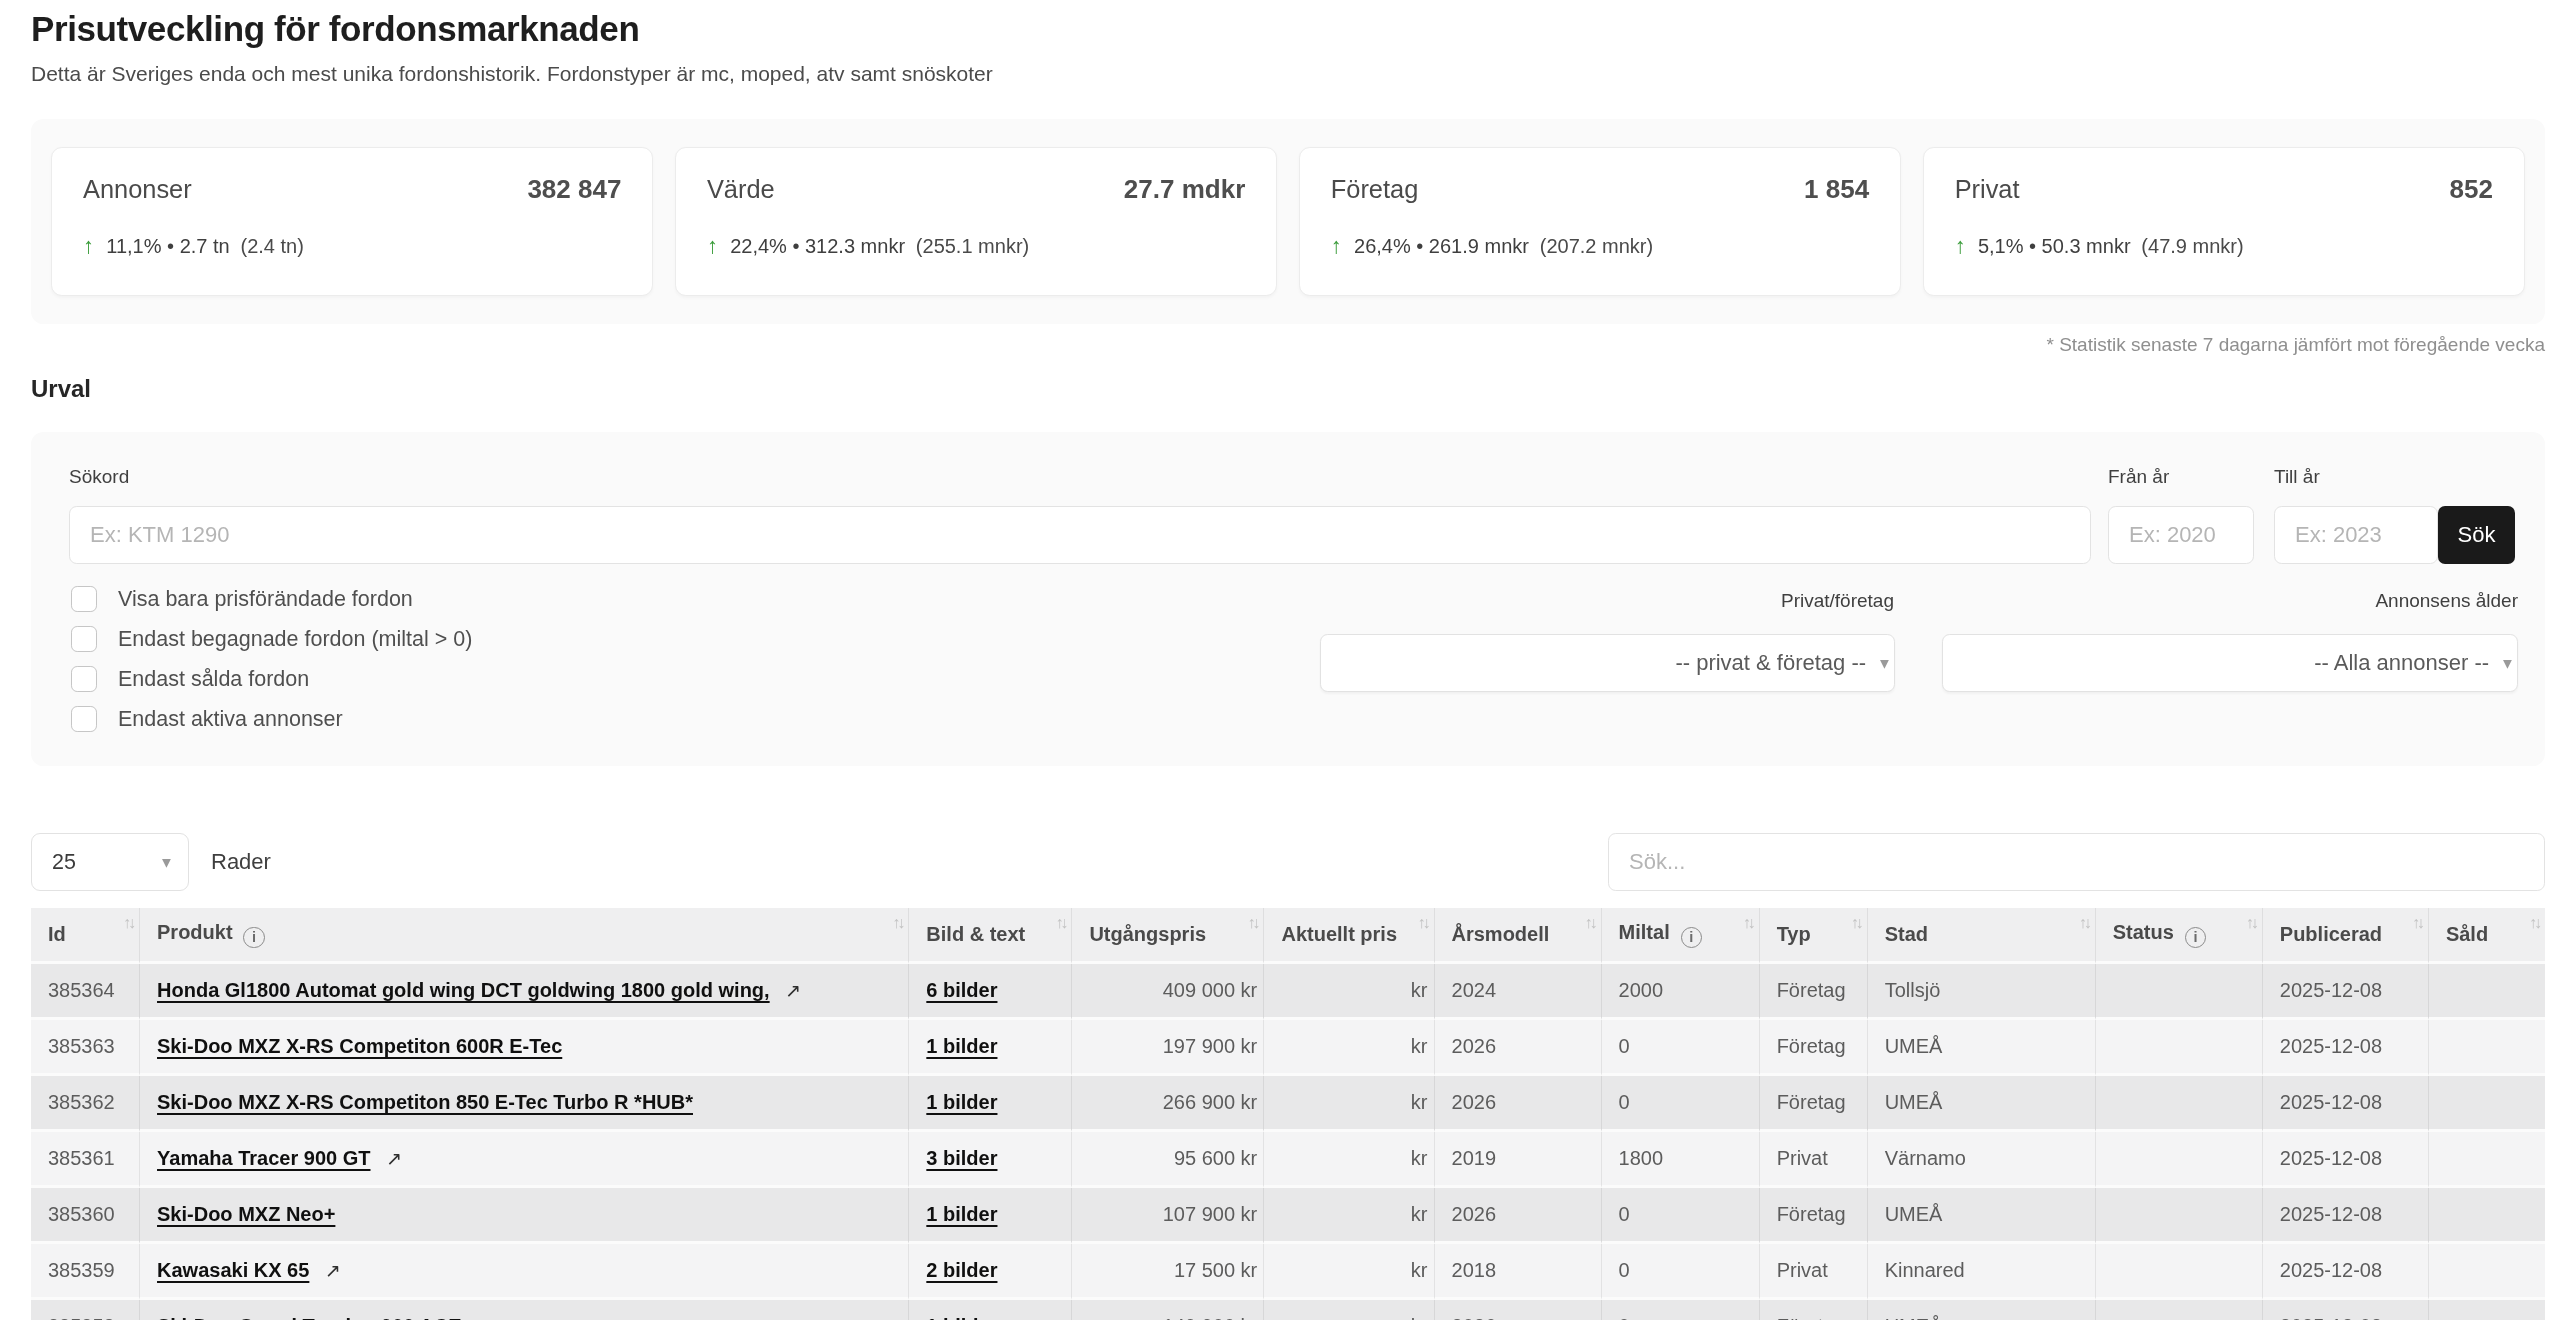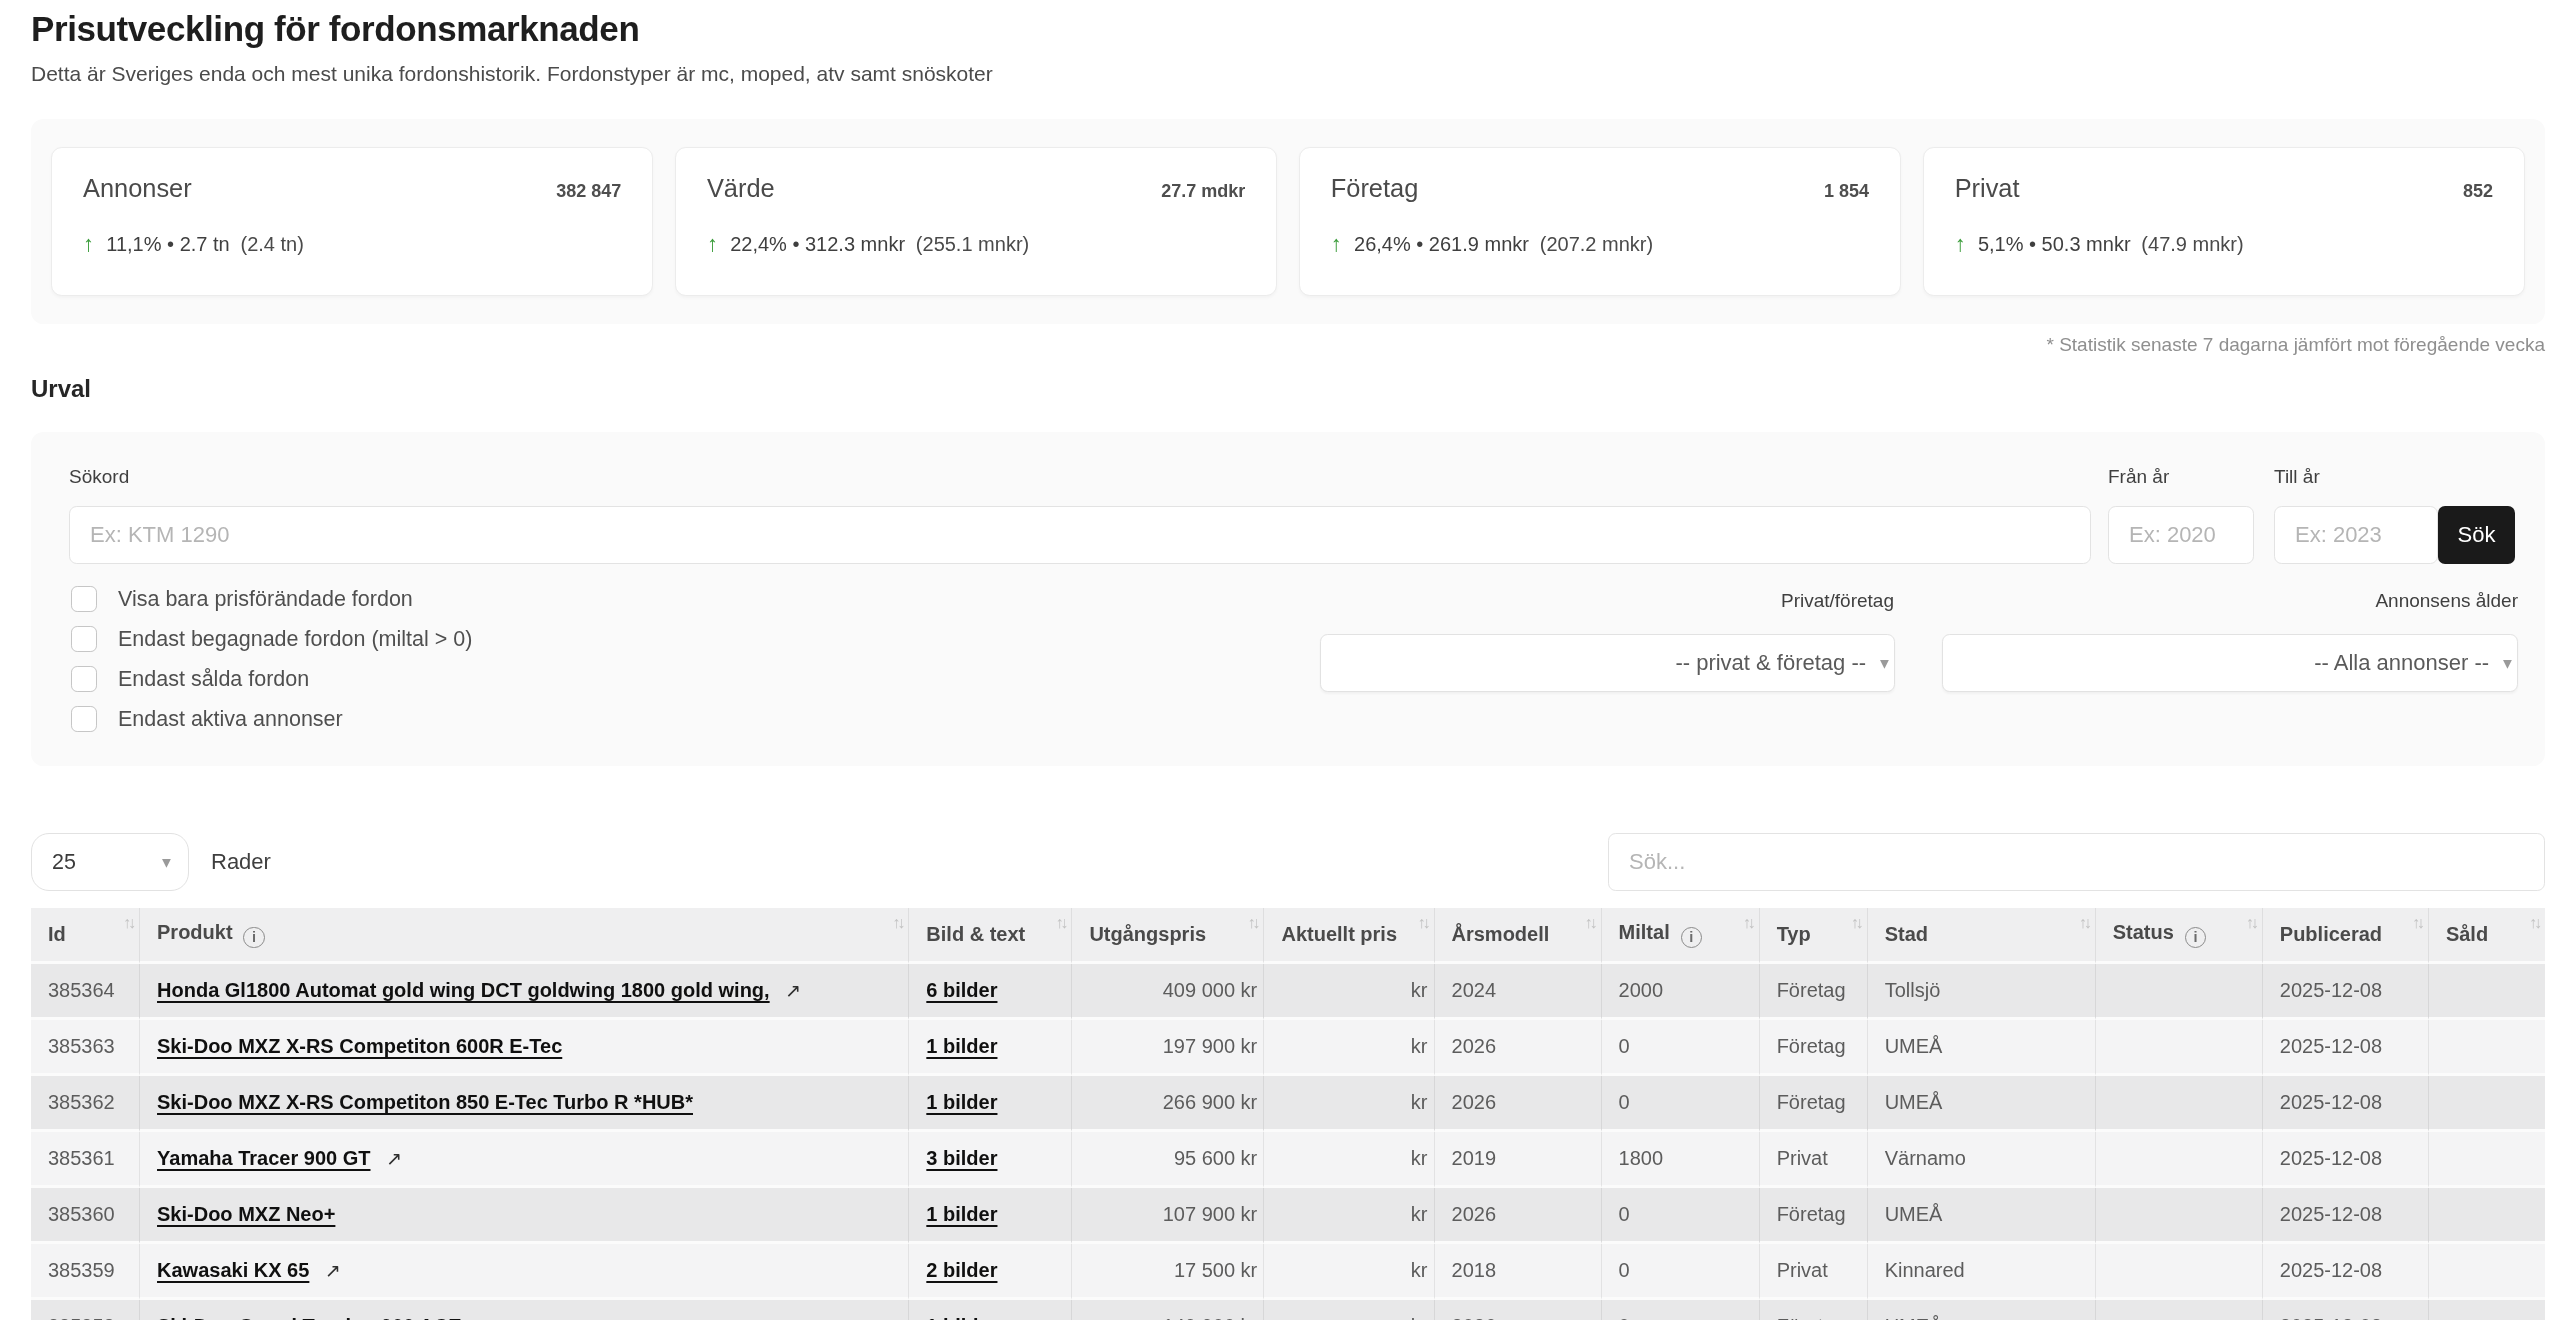--- a/index.html
+++ b/index.html
@@ -17,21 +17,21 @@
     position:absolute; left:31px; top:119px; width:2514px; height:205px;
     background:var(--panel-bg,#fafafa); border-radius:12.3px;
     display:flex; gap:21.5px; padding:28px 20px; box-sizing:border-box;
   }
   .stat-card {
     flex:1; background:#fff; border:1.5px solid #ececec; border-radius:10.8px;
     padding:26px 31px; box-sizing:border-box; box-shadow:0 1.5px 3.1px rgba(0,0,0,0.03);
   }
   .stat-top { display:flex; justify-content:space-between; align-items:baseline; }
   .stat-label { font-size:25.4px; color:#4a4a4a; }
-  .stat-value { font-size:18px; font-weight:bold; color:#4e4e4e; }
+  .stat-value { font-size:26px; font-weight:bold; color:#4e4e4e; }
   .stat-sub { margin-top:28px; font-size:20px; color:#3f3f3f; display:flex; align-items:center; }
   .up-arrow { color:var(--accent-green,#3c9d3c); font-size:22px; font-weight:bold; margin-right:12.3px; }
   .stat-prev { margin-left:10.8px; color:#4a4a4a; }
 
   .stats-note { position:absolute; right:31px; top:334px; font-size:19px; color:#8f8f8f; }
 
   
   .filters-heading { position:absolute; left:31px; top:375px; margin:0; font-size:24px; font-weight:bold; color:#262626; }
   .filters-panel {
     position:absolute; left:31px; top:432px; width:2514px; height:334px;
@@ -70,21 +70,21 @@
     padding-right:5px; font-size:22px; color:#5a5a5a;
     box-shadow:0 1.5px 2.3px rgba(0,0,0,0.04); cursor:pointer;
   }
   .owner-select { left:1289px; width:575px; }
   .age-select   { left:1911px; width:576px; }
   .caret { font-size:17.7px; color:#9a9a9a; margin-left:14px; }
 
   
   .rows-select {
     position:absolute; left:31px; top:833px; width:158px; height:58px; box-sizing:border-box;
-    background:#fff; border:1.5px solid #e2e2e2; border-radius:18px;
+    background:#fff; border:1.5px solid #e2e2e2; border-radius:9px;
     display:flex; align-items:center; justify-content:space-between;
     padding:0 17px 0 20px; font-size:21.5px; color:#3b3b3b; cursor:pointer;
   }
   .rader-label { position:absolute; left:211px; top:849px; font-size:22px; color:#3f3f3f; }
   .table-search { position:absolute; left:1608px; top:833px; width:937px; height:58px; }
 
   
   .data-table {
     position:absolute; left:31px; top:908px; width:2514px;
     border-collapse:separate; border-spacing:0; table-layout:fixed;

